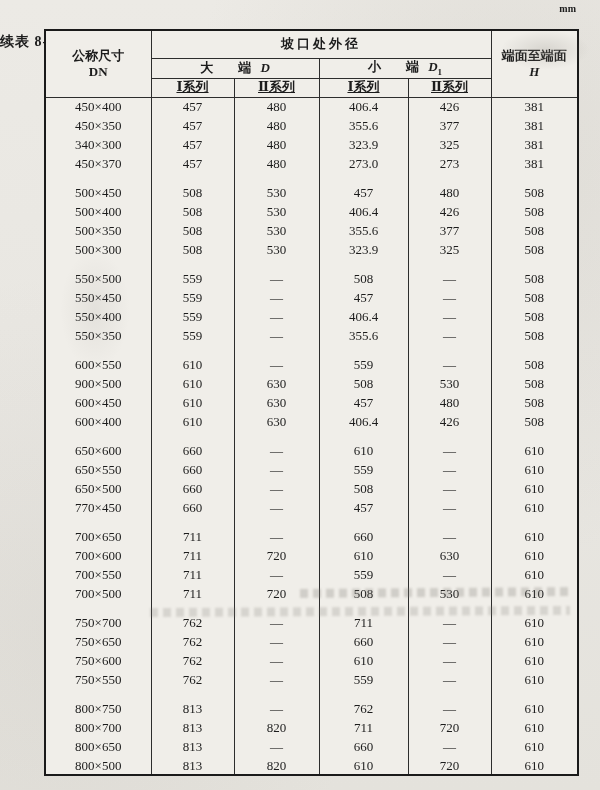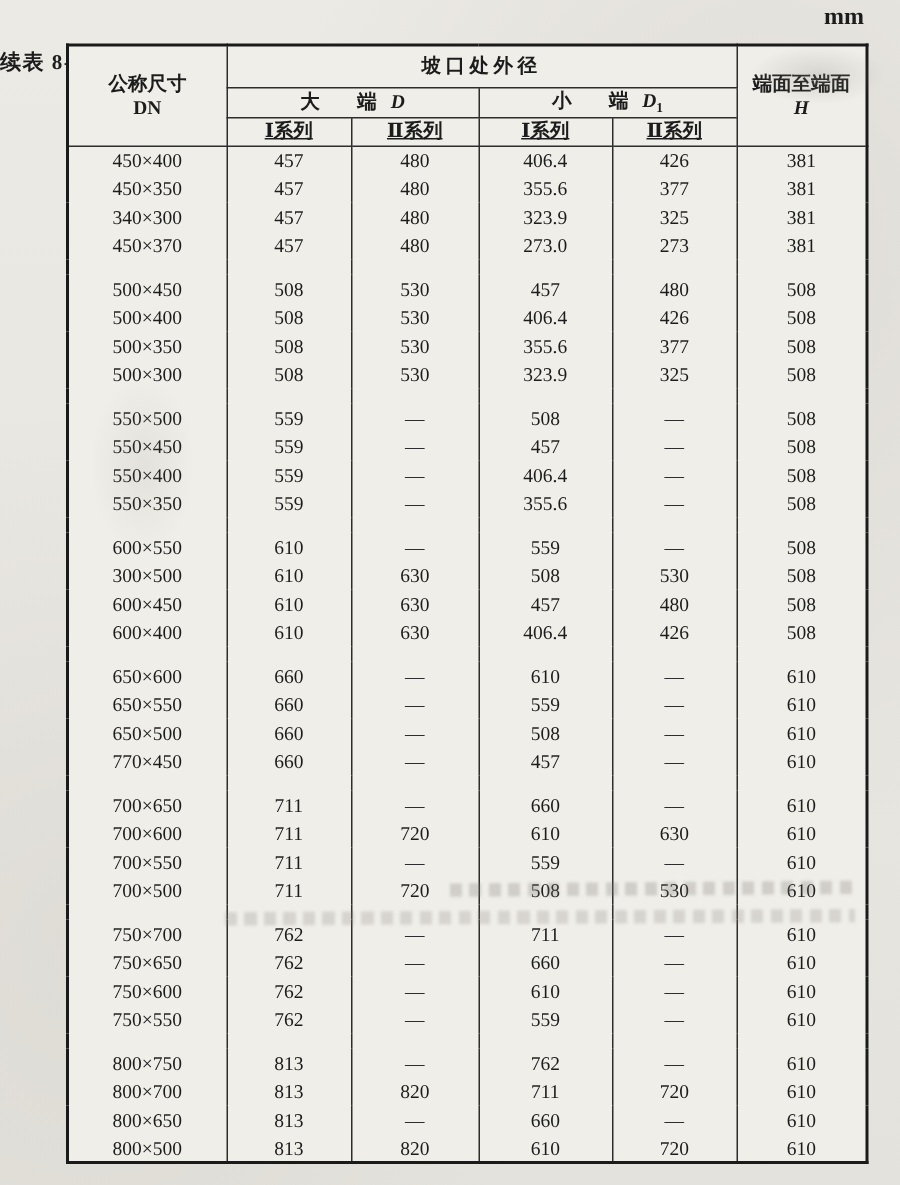--- a/index.html
+++ b/index.html
@@ -17,21 +17,21 @@
       radial-gradient(ellipse at 10% 80%, rgba(180,175,168,0.15), transparent 40%),
       linear-gradient(180deg,#eceae5 0%, #e8e6e1 55%, #e4e2dc 100%);
     overflow:hidden;
   }
   .doc-title{
     position:absolute;top:4px;left:0;width:536px;
     text-align:left;font-size:14px;font-weight:bold;letter-spacing:1px;margin-top:29px;
   }
   .unit-label{
     position:absolute;top:3px;right:24px;
-    font-size:16px;font-weight:bold;
+    font-size:10px;font-weight:bold;
   }
   table.spec-table{
     position:absolute;left:44px;top:29px;
     width:533px;
     border-collapse:collapse;table-layout:fixed;
     background:#f0eee9;
     border:2px solid #1a1a1a;
     font-size:13px;
   }
   .spec-table th{
@@ -239,21 +239,21 @@
         </tr>
         <tr class="data-row">
           <td>600×550</td>
           <td>610</td>
           <td>—</td>
           <td>559</td>
           <td>—</td>
           <td>508</td>
         </tr>
         <tr class="data-row">
-          <td>300×500</td>
+          <td>900×500</td>
           <td>610</td>
           <td>630</td>
           <td>508</td>
           <td>530</td>
           <td>508</td>
         </tr>
         <tr class="data-row">
           <td>600×450</td>
           <td>610</td>
           <td>630</td>

